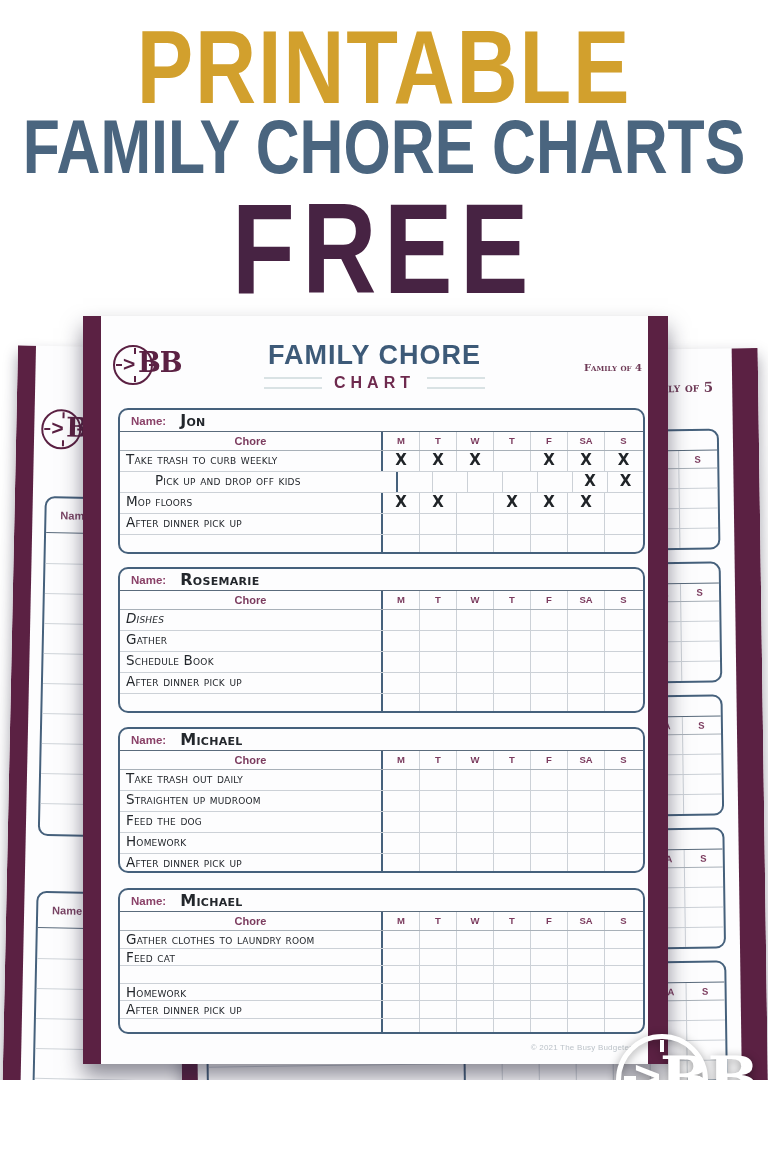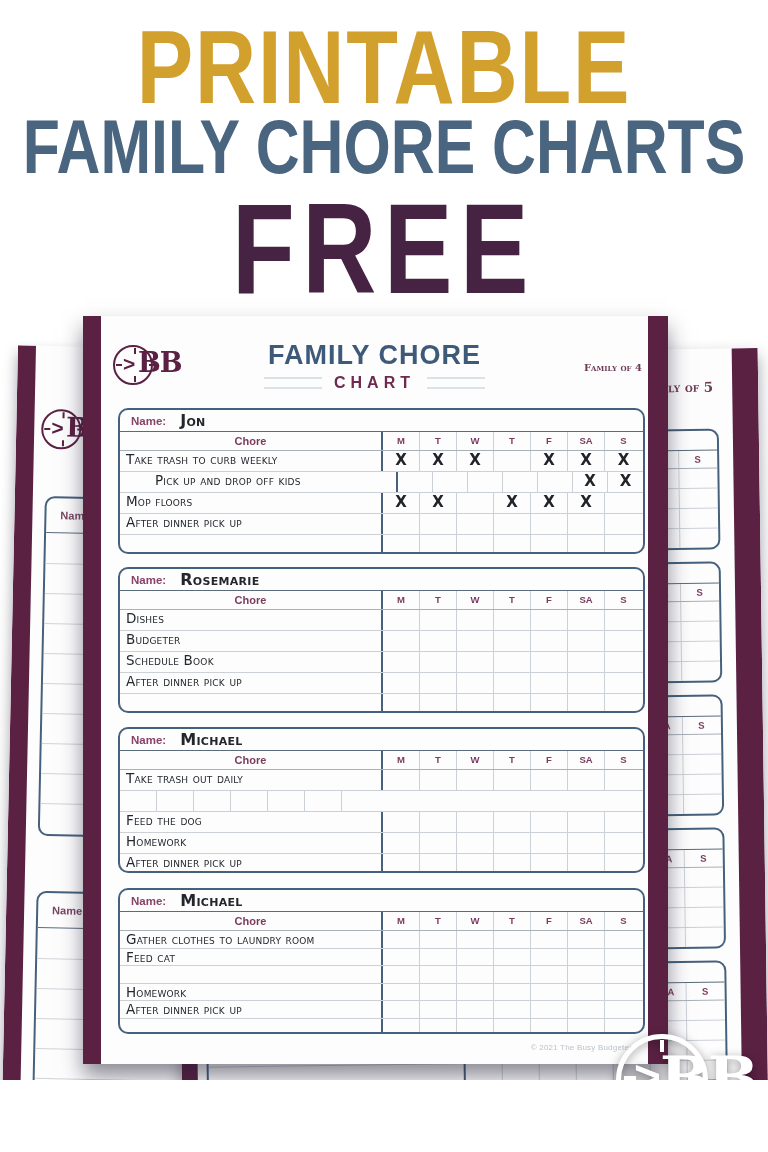--- a/index.html
+++ b/index.html
@@ -518,32 +518,32 @@
             <div class="header-row">
               <div class="chore-head">Chore</div>
               <div class="day-head">M</div>
               <div class="day-head">T</div>
               <div class="day-head">W</div>
               <div class="day-head">T</div>
               <div class="day-head">F</div>
               <div class="day-head">SA</div>
               <div class="day-head">S</div>
             </div>
-            <div class="body-row" style="height: 21px;">
+            <div class="body-row" style="height: 21px; font-style: italic;">
               <div class="chore-cell hand">Dishes</div>
               <div class="day-cell"></div>
               <div class="day-cell"></div>
               <div class="day-cell"></div>
               <div class="day-cell"></div>
               <div class="day-cell"></div>
               <div class="day-cell"></div>
               <div class="day-cell"></div>
             </div>
             <div class="body-row" style="height: 21px;">
-              <div class="chore-cell hand">Budgeter</div>
+              <div class="chore-cell hand">Gather</div>
               <div class="day-cell"></div>
               <div class="day-cell"></div>
               <div class="day-cell"></div>
               <div class="day-cell"></div>
               <div class="day-cell"></div>
               <div class="day-cell"></div>
               <div class="day-cell"></div>
             </div>
             <div class="body-row" style="height: 21px;">
               <div class="chore-cell hand">Schedule Book</div>
@@ -595,20 +595,21 @@
               <div class="chore-cell hand">Take trash out daily</div>
               <div class="day-cell"></div>
               <div class="day-cell"></div>
               <div class="day-cell"></div>
               <div class="day-cell"></div>
               <div class="day-cell"></div>
               <div class="day-cell"></div>
               <div class="day-cell"></div>
             </div>
             <div class="body-row" style="height: 21px;">
+              <div class="chore-cell hand">Straighten up mudroom</div>
               <div class="day-cell"></div>
               <div class="day-cell"></div>
               <div class="day-cell"></div>
               <div class="day-cell"></div>
               <div class="day-cell"></div>
               <div class="day-cell"></div>
               <div class="day-cell"></div>
             </div>
             <div class="body-row" style="height: 21px;">
               <div class="chore-cell hand">Feed the dog</div>

